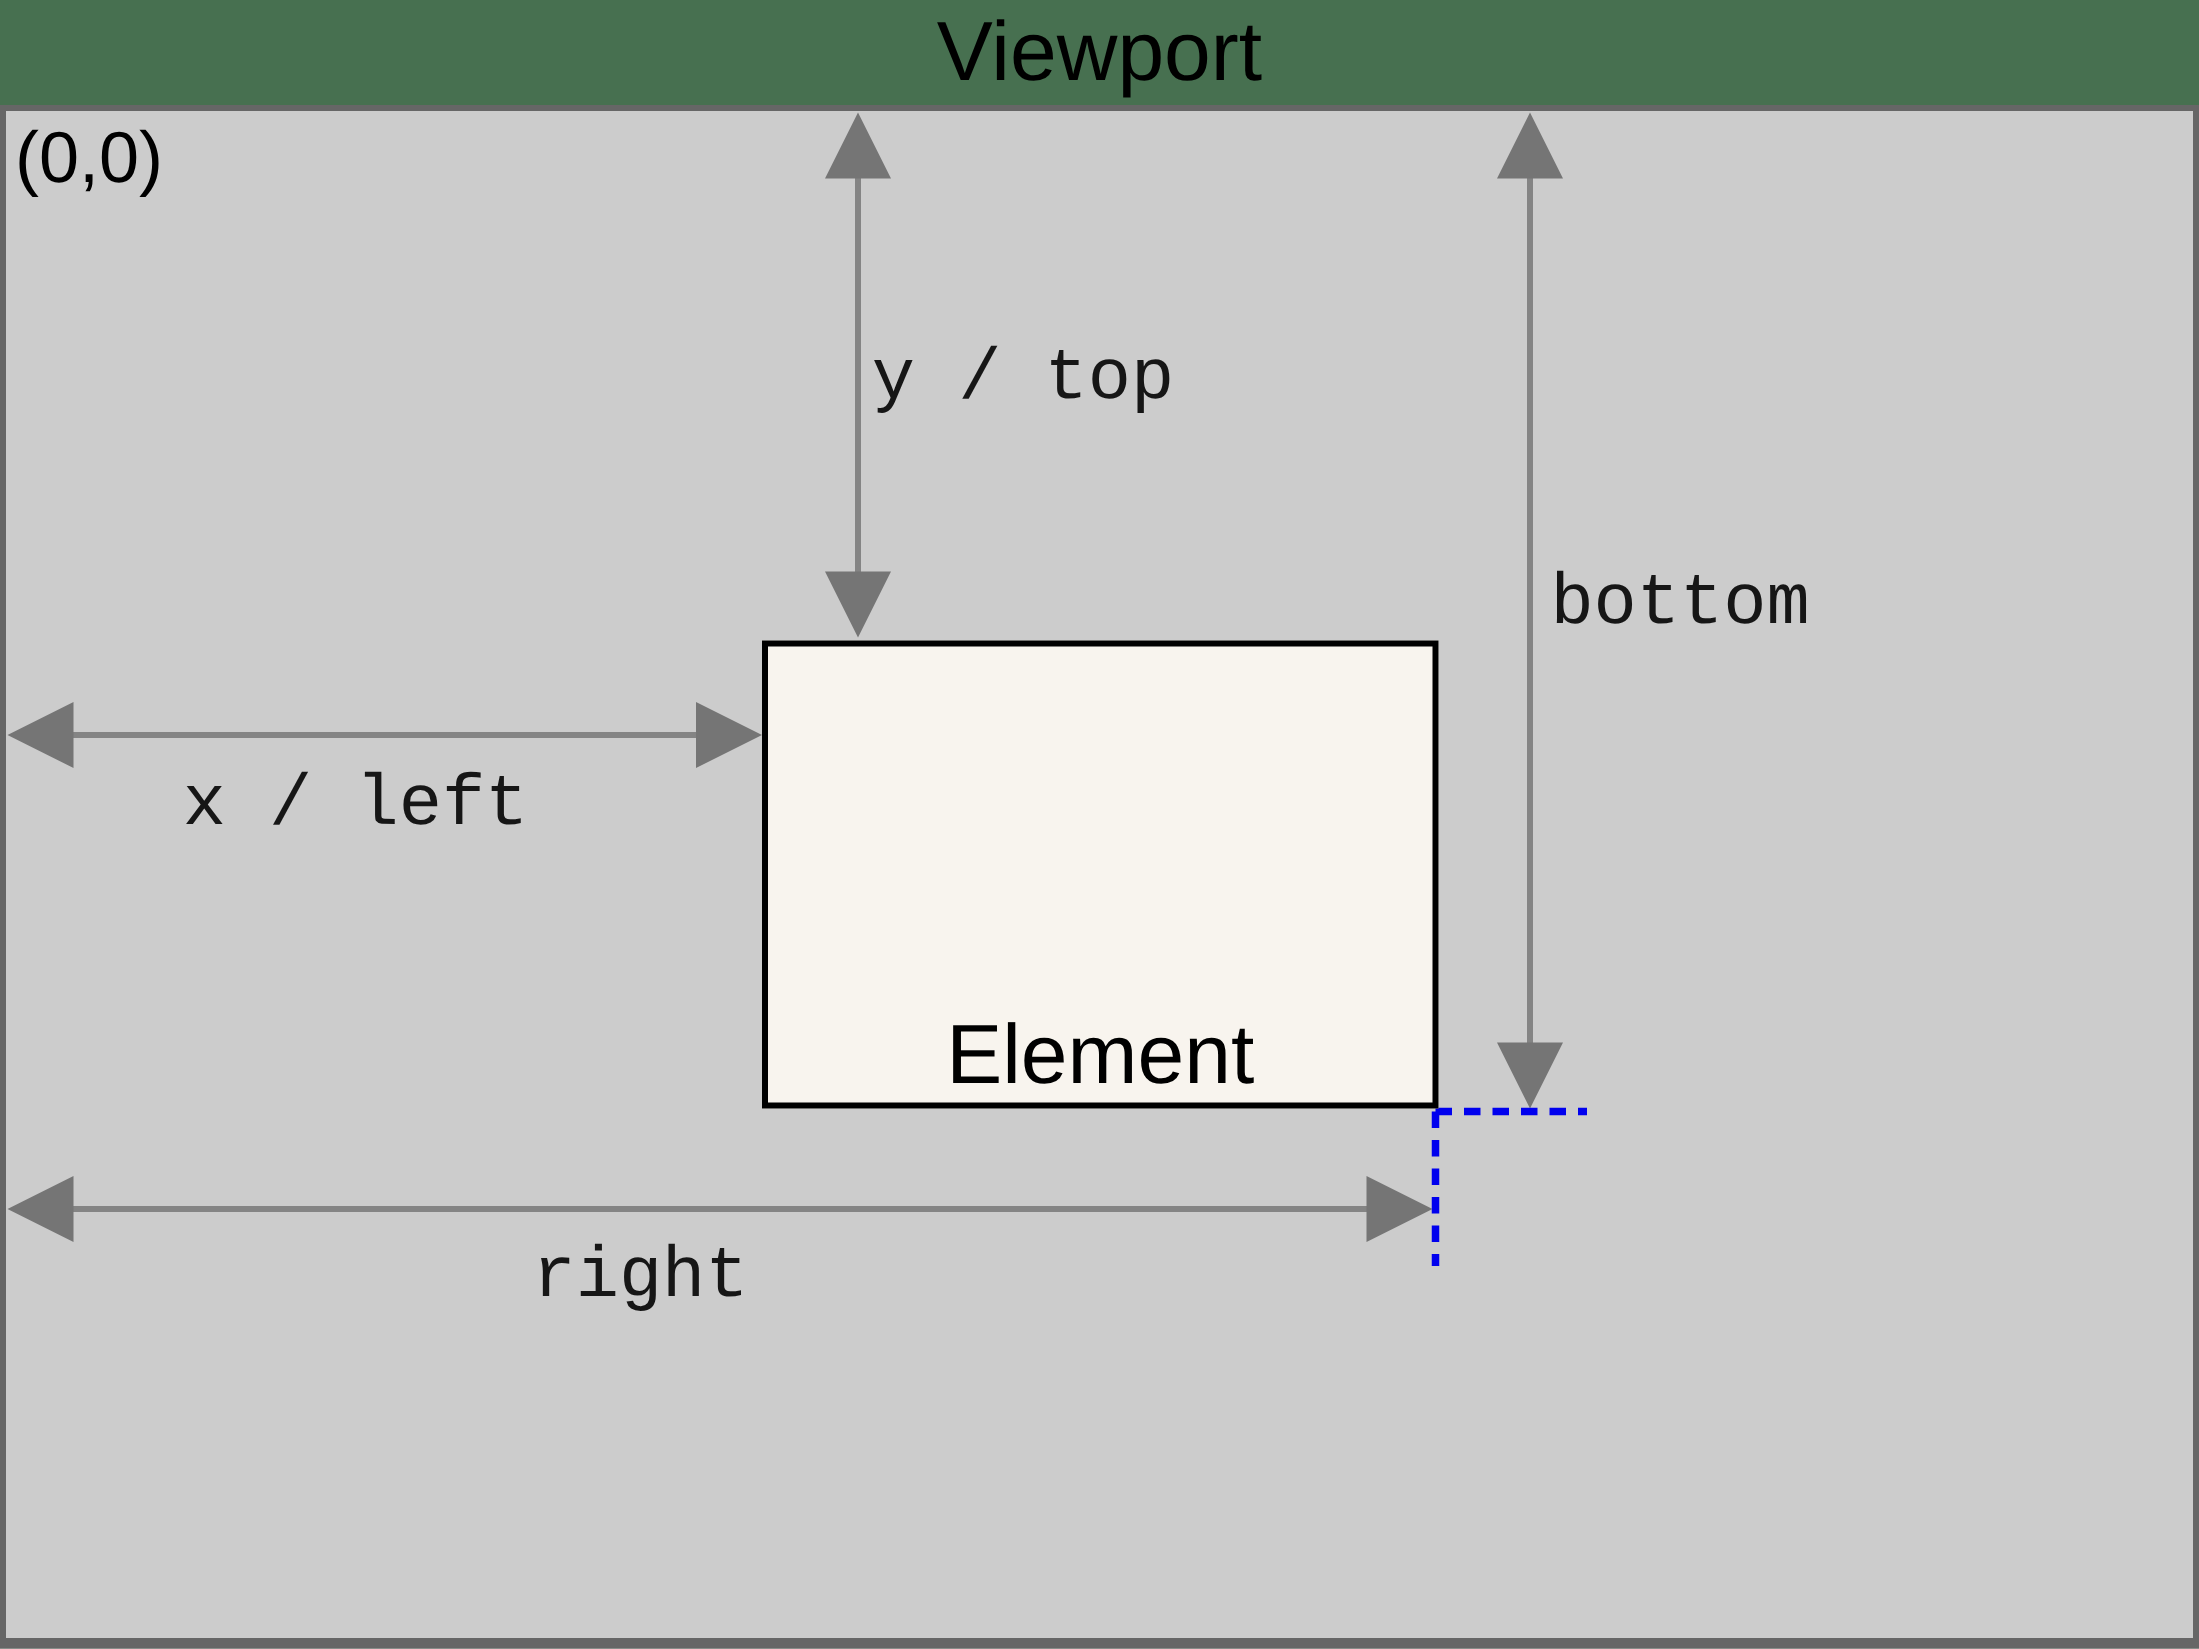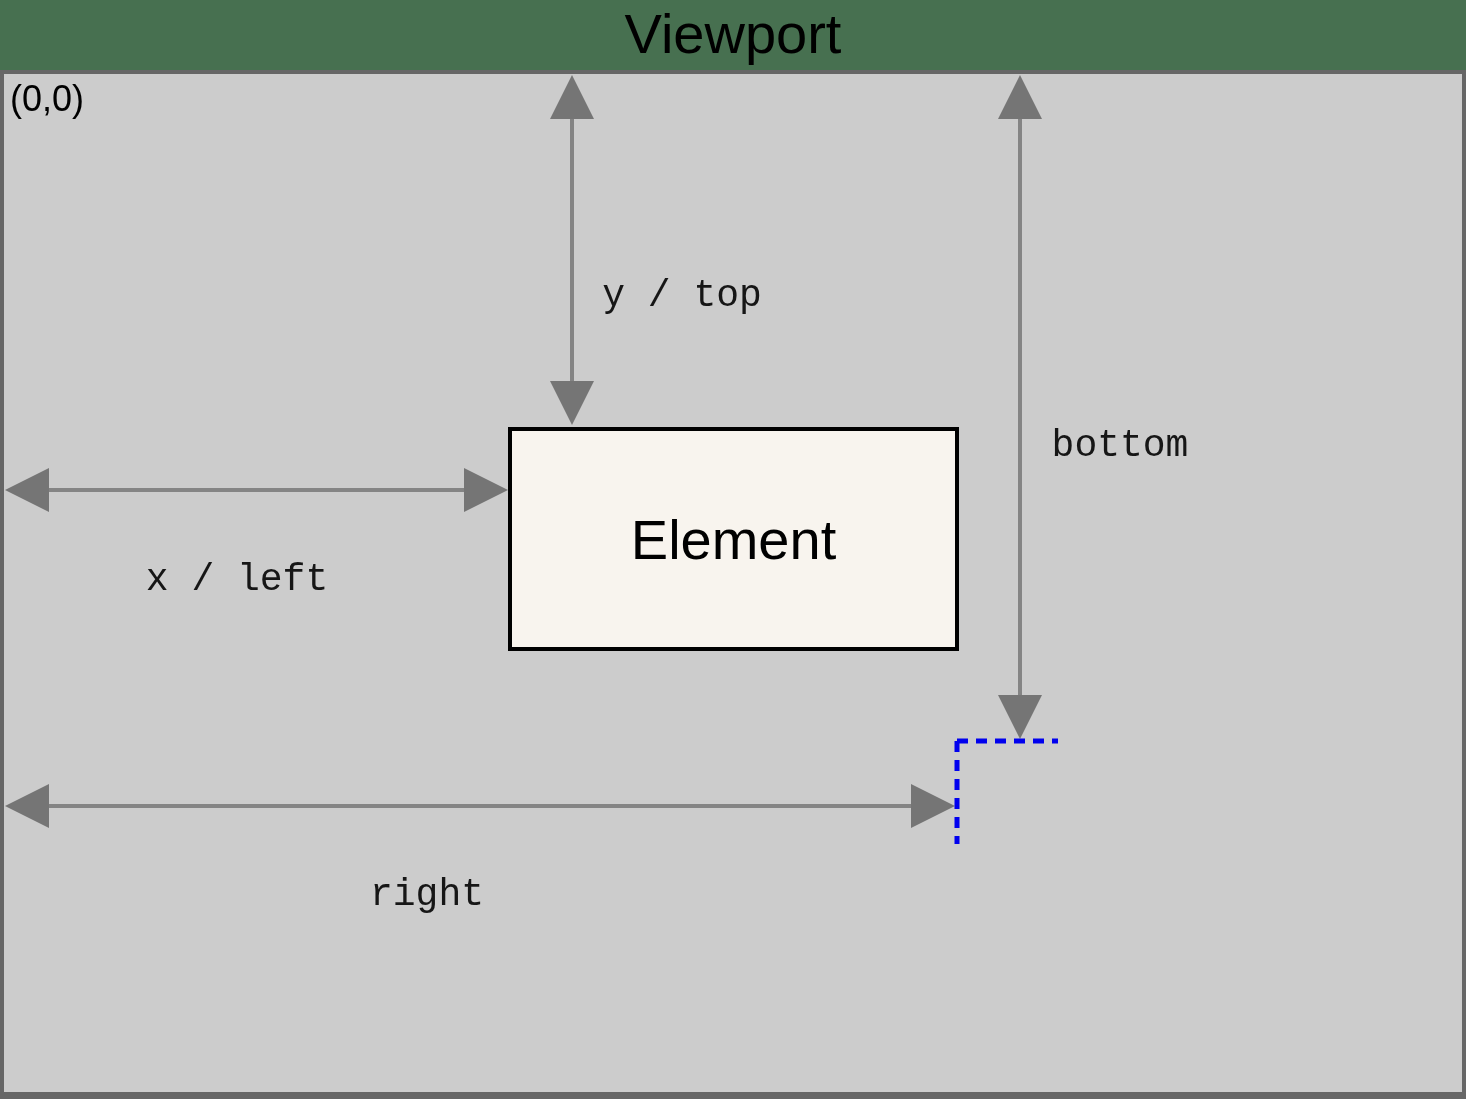--- a/index.html
+++ b/index.html
@@ -31,41 +31,40 @@
   }
   .viewport-box{
     position:absolute;left:0;top:70px;right:0;bottom:0;
     background:var(--viewport-gray);
     border:4px solid var(--viewport-border);
     border-bottom-width:7px;
     box-sizing:border-box;
   }
   .origin{
     position:absolute;left:6px;top:4px;
-    font-size:36px;color:#000;
+    font-size:48px;color:#000;
   }
   .arrow-layer{
     position:absolute;left:0;top:0;width:1458px;height:1018px;
   }
   .arrow-layer line.measure{stroke:var(--arrow-line);stroke-width:4;}
   .arrow-layer polygon.head{fill:var(--arrow-gray);}
   .arrow-layer line.guide{stroke:var(--guide-blue);stroke-width:5;stroke-dasharray:11 8;}
   .mono-label{
     position:absolute;
     font-family:"Liberation Mono","DejaVu Sans Mono",monospace;
-    font-size:38px;color:#161616;white-space:pre;
+    font-size:48px;color:#161616;white-space:pre;
     transform:translate(-50%,-50%);
-    margin-top:42px;
   }
   .element-box{
-    position:absolute;left:504px;top:353px;width:451px;height:224px;
+    position:absolute;left:504px;top:353px;width:451px;height:312px;
     box-sizing:border-box;
     background:var(--element-fill);
     border:4px solid var(--element-border);
-    display:flex;align-items:center;justify-content:center;
+    display:flex;align-items:flex-end;justify-content:center;
   }
   .element-box span{font-size:56px;color:#000;}
 </style>
 </head>
 <body>
 
 <div>
 
   <div class="title-band">
     <span>Viewport</span>

